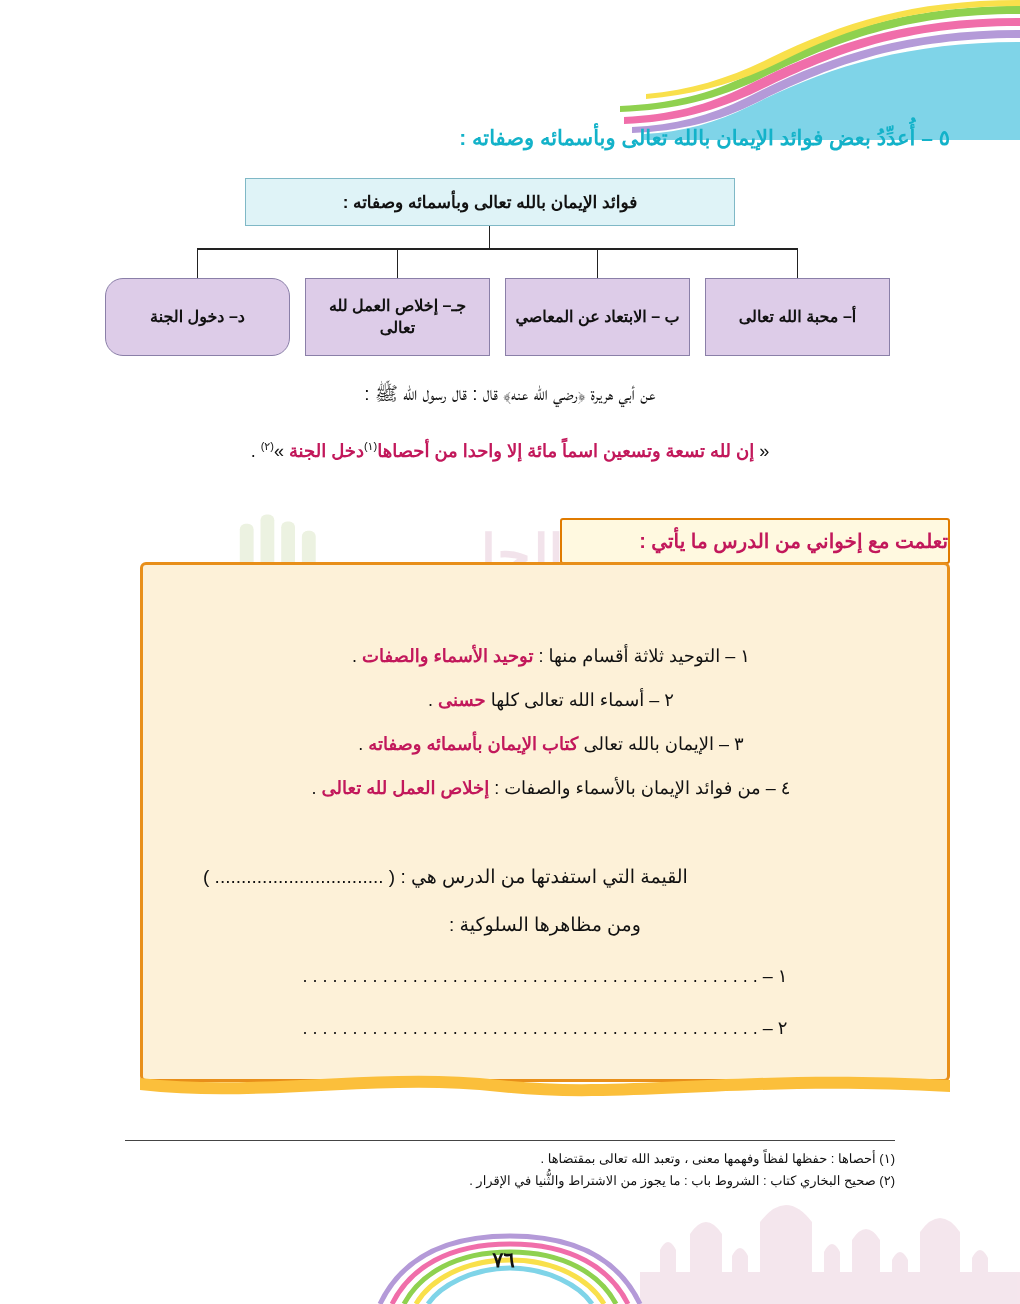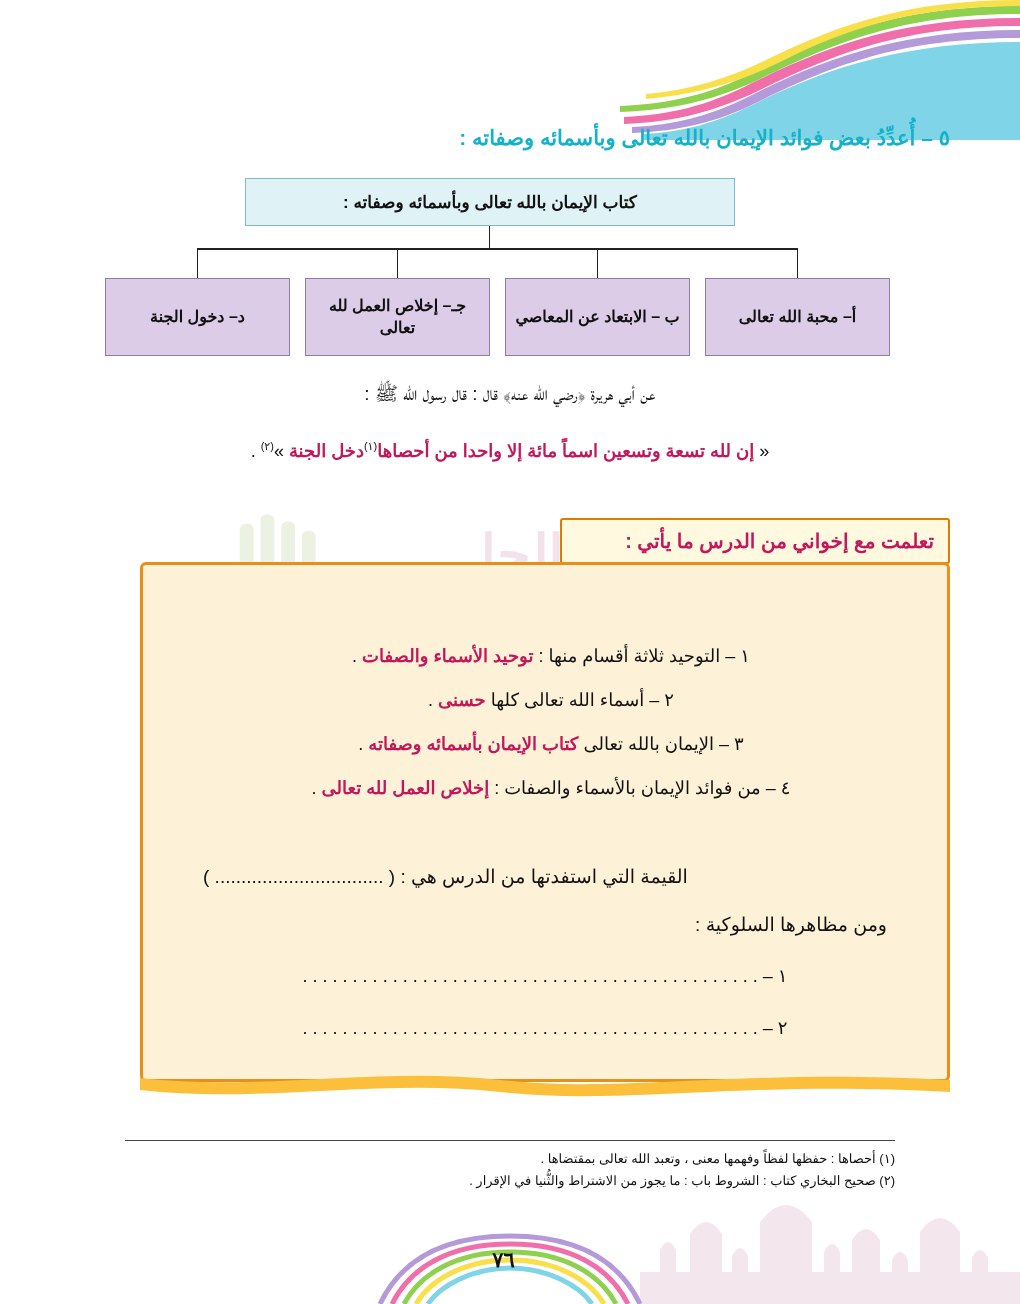--- a/index.html
+++ b/index.html
@@ -144,21 +144,21 @@
     font-size: 16px;
     font-weight: bold;
     color: #111;
     direction: rtl;
     line-height: 1.35;
     padding: 0 6px;
   }
   .leaf-a { right: 0px; }
   .leaf-b { right: 200px; }
   .leaf-c { right: 400px; }
-  .leaf-d { right: 600px; }
+  .leaf-d { right: 600px; border-radius: 18px; }
   .conn {
     position: absolute;
     background: #222;
   }
   .h-line {
     height: 1.5px;
   }
   .v-line {
     width: 1.5px;
   }
@@ -199,21 +199,20 @@
     top: 518px;
     right: 70px;
     width: 390px;
     height: 46px;
     background: #fff9e0;
     border: 2px solid #e07b00;
     border-radius: 3px;
     display: flex;
     align-items: center;
     justify-content: flex-start;
-    padding-right: 14px;
     box-sizing: border-box;
     font-size: 20px;
     font-weight: bold;
     color: #c2185b;
     direction: rtl;
   }
   .sum-box {
     position: absolute;
     top: 562px;
     right: 70px;
@@ -259,20 +258,21 @@
     text-align: left;
     font-size: 19px;
     color: #111;
     direction: rtl;
   }
   .sum-aspects {
     position: absolute;
     top: 348px;
     right: 60px;
     left: 60px;
+    text-align: center;
     font-size: 19px;
     color: #111;
     direction: rtl;
   }
   .sum-blank {
     position: absolute;
     right: 60px;
     left: 60px;
     text-align: center;
     font-size: 18px;
@@ -354,21 +354,21 @@
     <div class="wm-school">مدرستي</div>
     <div class="wm-school-small">school-kw.com</div>
     <div class="wm-text wm-ar">الحل</div>
     <div class="wm-text wm-ar2">من موقع</div>
     <div class="wm-text wm-url">www.school-kw.com</div>
   </div>
 
   <div class="q-heading">٥ – أُعدِّدُ بعض فوائد الإيمان بالله تعالى وبأسمائه وصفاته  :</div>
 
   <div class="diagram">
-    <div class="node-top">كتاب الإيمان بالله تعالى وبأسمائه وصفاته  :</div>
+    <div class="node-top">فوائد الإيمان بالله تعالى وبأسمائه وصفاته  :</div>
 
     <div class="conn v-line" style="right:400px; top:48px; height:22px;"></div>
     <div class="conn h-line" style="right:92px; top:70px; width:600px;"></div>
     <div class="conn v-line" style="right:92px; top:70px; height:30px;"></div>
     <div class="conn v-line" style="right:292px; top:70px; height:30px;"></div>
     <div class="conn v-line" style="right:492px; top:70px; height:30px;"></div>
     <div class="conn v-line" style="right:692px; top:70px; height:30px;"></div>
 
     <div class="leaf leaf-a">أ– محبة الله تعالى</div>
     <div class="leaf leaf-b">ب – الابتعاد عن المعاصي</div>

